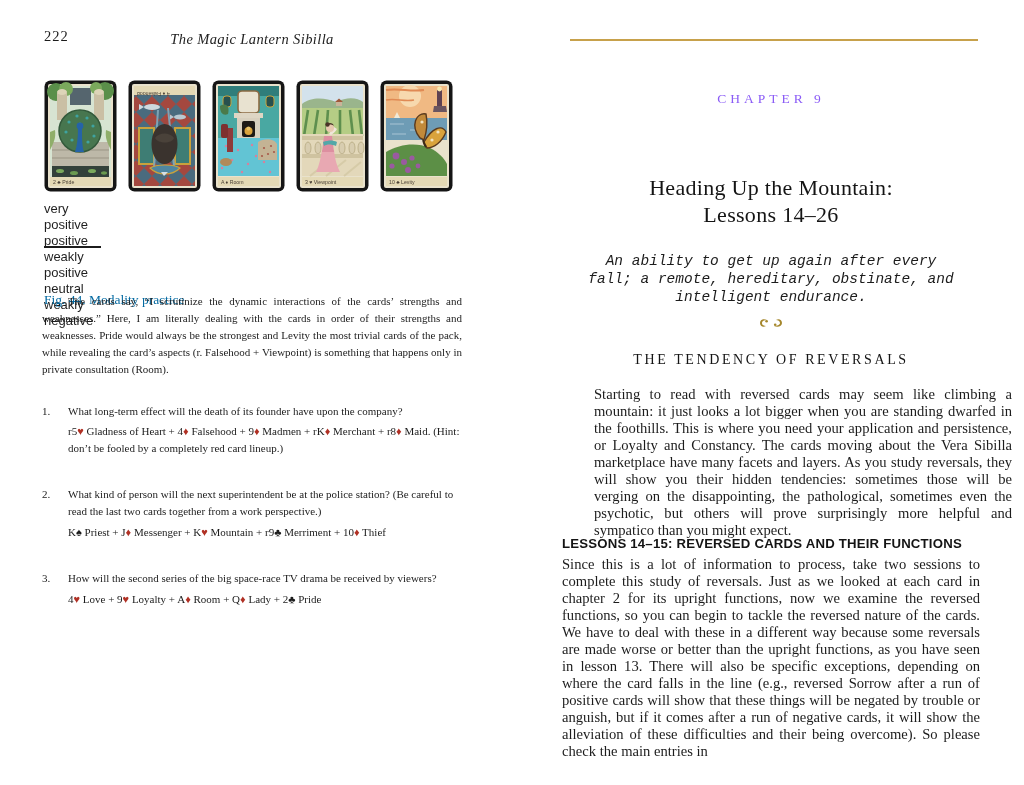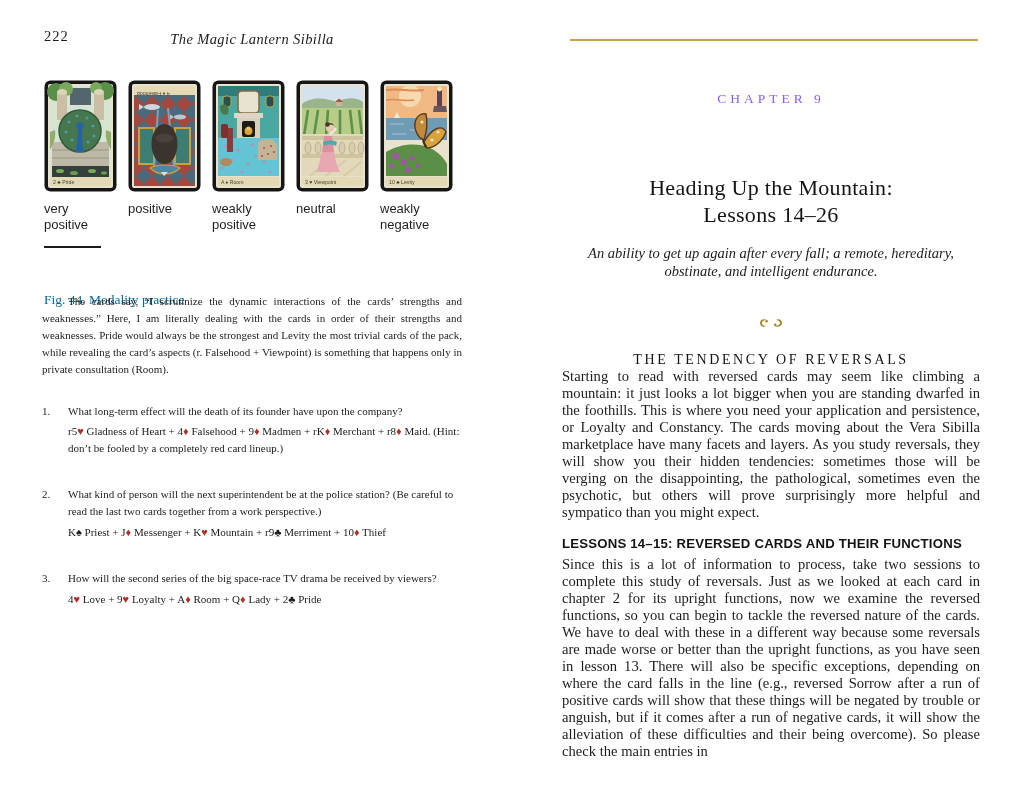--- a/index.html
+++ b/index.html
@@ -12,21 +12,21 @@
 
   
   .page-number { left:44px; top:28px; font-size:14.5px; letter-spacing:1px; }
   .running-head { left:42px; top:31px; width:420px; text-align:center;
     font-style:italic; font-size:14.5px; letter-spacing:.4px; color:#222; }
 
   .card-row { left:44px; top:80px; display:flex; }
   .card { width:73px; height:112px; margin-right:11px; }
   .card svg { display:block; }
 
-  .label-row { left:44px; top:201px; display:flex; }
+  .label-row { left:44px; top:201px; display:flex;flex-direction:column; }
   .mod-label { width:70px; margin-right:14px; font-family:"Liberation Sans", sans-serif;
     font-size:13px; line-height:16px; color:#1f1f1f; }
 
   .fig-rule { left:44px; top:246px; width:57px; height:2px; background:#1c1c1c; }
   .fig-caption { left:44px; top:252px; font-size:13.5px; color:#0369a1;margin-top:40px; }
 
   .left-col { left:42px; top:293px; width:420px; font-size:11px; line-height:16.9px; }
   .intro { text-align:justify; text-indent:26px; }
   .q-list { margin-top:25px; }
   .q-item { display:flex; margin-bottom:29px; }
@@ -36,26 +36,26 @@
   .q-text { margin-bottom:4px; }
   .red { color:#b03024; }
   .italic { font-style:italic; }
 
   
   .gold-rule { left:570px; top:39px; width:408px; height:2px; background:#c7a14b; }
   .rp { left:562px; width:418px; }
   .chapter-label { top:91px; text-align:center; font-size:13.5px; letter-spacing:4px; color:#8b5cf6; }
   .chapter-title { top:174px; text-align:center; font-size:22px; line-height:27px; color:#141414; letter-spacing:.3px; }
   .epigraph { top:240px; text-align:center; font-style:italic; font-size:14.5px; line-height:18px; }
-  .epigraph .inner { max-width:372px; margin:4px auto; }
+  .epigraph .inner { max-width:372px; margin:12px auto;font-family:Liberation Mono, monospace; }
   .attribution { top:283px; text-align:center; font-size:13px; color:#222; }
   .ornament { top:316px; text-align:center; }
   .section-heading { top:352px; text-align:center; font-size:14px; letter-spacing:2.6px; color:#141414; }
   .body-par { font-size:14.6px; line-height:17px; text-align:justify; }
-  .par1 { top:368px; }
+  .par1 { top:386px;margin-left:32px; }
   .subhead { top:536px; font-family:"Liberation Sans", sans-serif; font-weight:bold;
     font-size:13.2px; letter-spacing:.2px; color:#141414; }
   .par2 { top:556px; }
 </style>
 </head>
 <body>
 
 <div class="spread">
 
   <div class="abs page-number">222</div>

